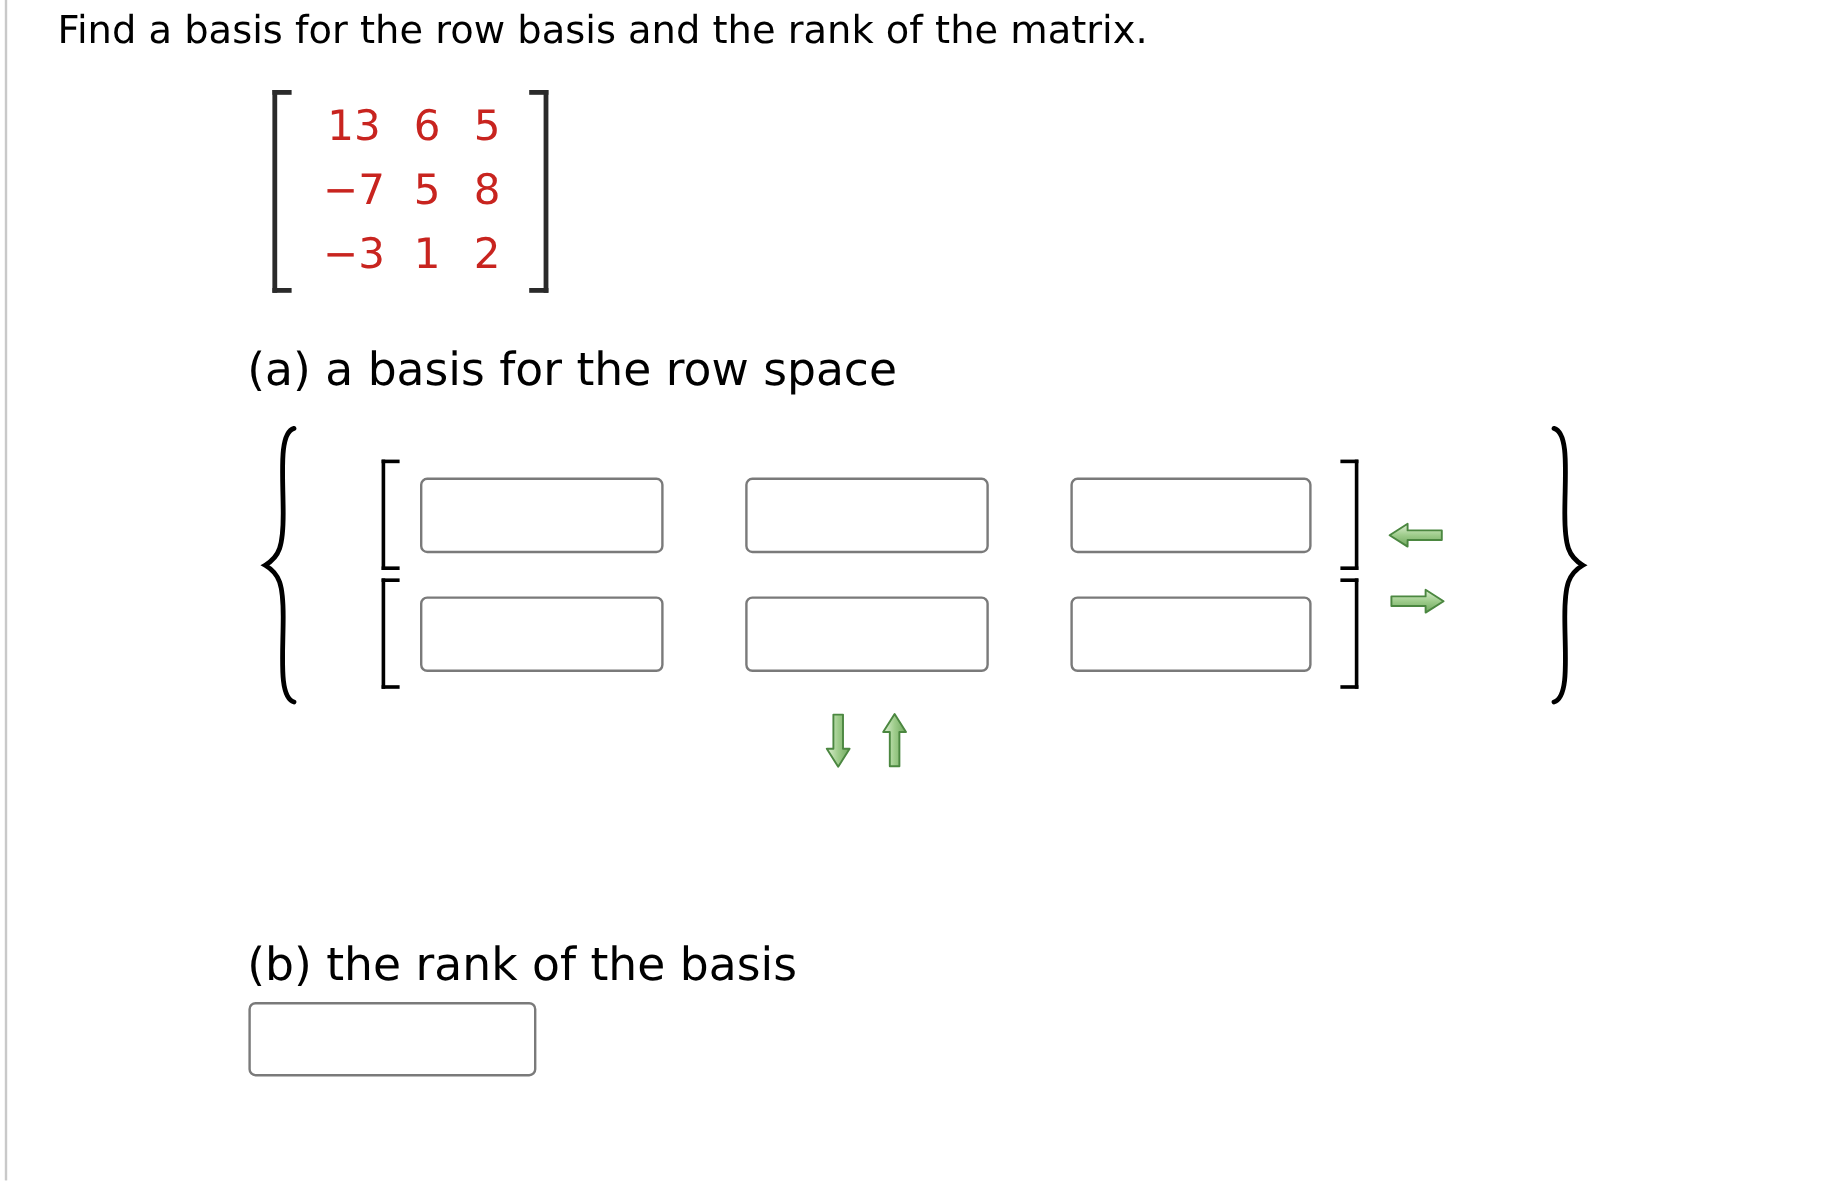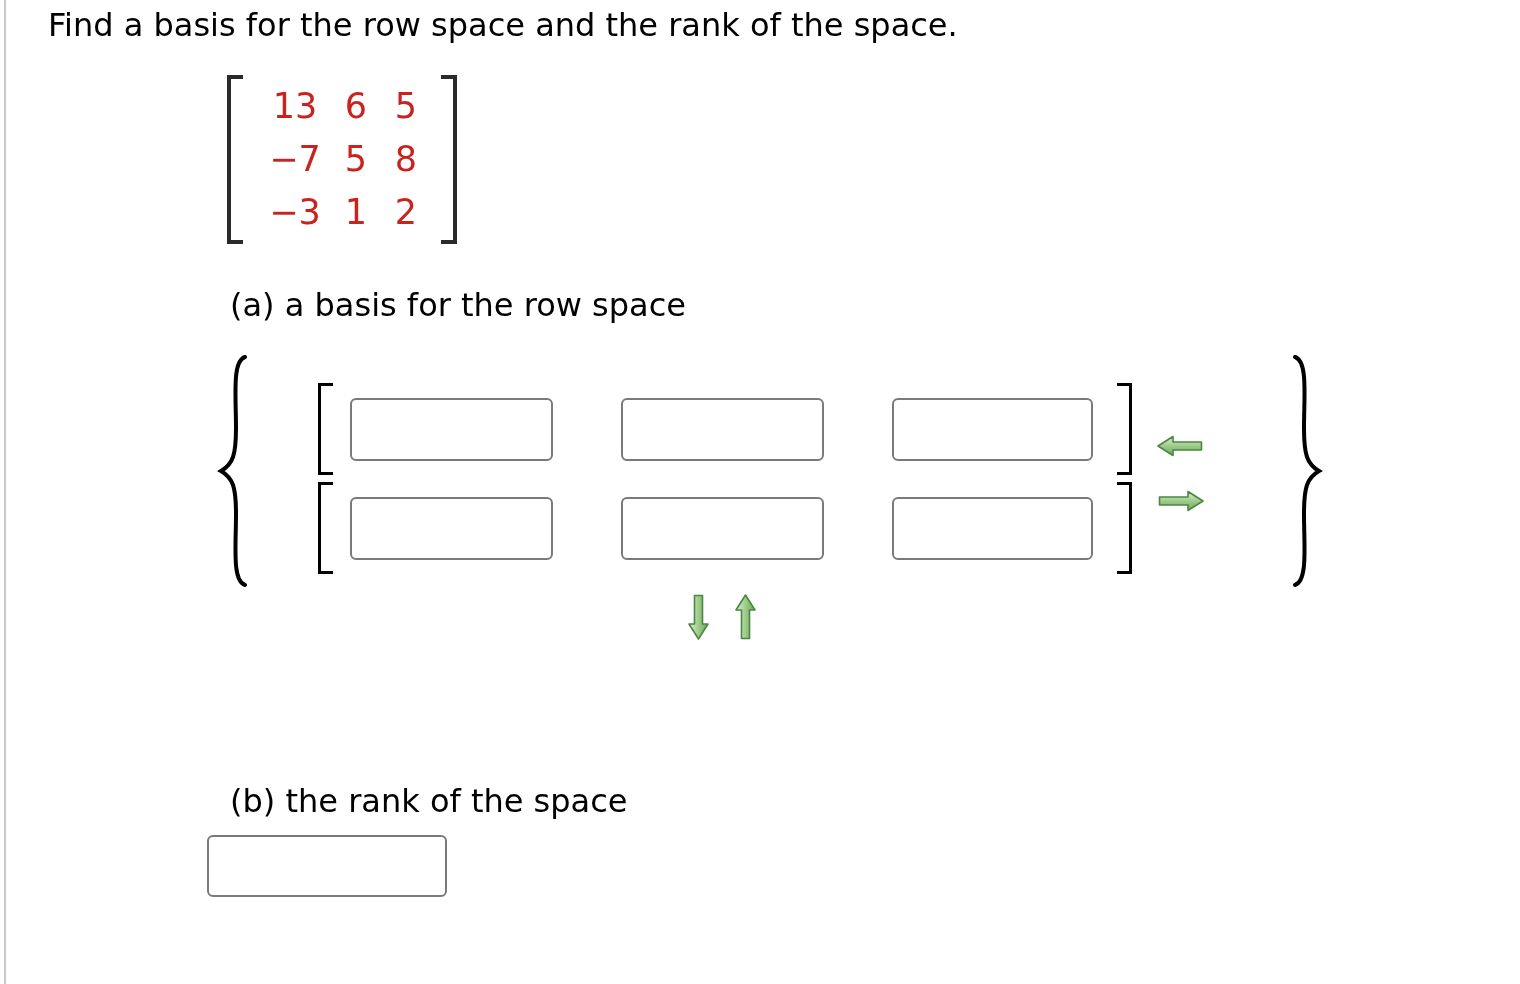--- a/index.html
+++ b/index.html
@@ -33,21 +33,21 @@
     column-gap: 16px;
     padding: 5px 18px 5px 24px;
     align-items: center;
   }
   .mcell {
     font-size: 35px; text-align: center; line-height: 1;
     color: var(--matrix-red, #c8241f);
   }
 
   .section-label {
-    position: absolute; font-size: 32px; color: #000; white-space: nowrap; margin-left: 24px;
+    position: absolute; font-size: 38px; color: #000; white-space: nowrap;
   }
   .label-a { left: 206px; top: 286px; }
   .label-b { left: 206px; top: 782px; }
 
   
   .answer-box {
     position: absolute;
     border: 2px solid #7a7a7a; border-radius: 6px;
     background: #fff; outline: none;
     font-family: "DejaVu Sans", "Liberation Sans", sans-serif;
@@ -79,21 +79,21 @@
   .arrow-down  { left: 686px;  top: 593px; cursor: pointer; }
   .arrow-up    { left: 733px;  top: 593px; cursor: pointer; }
 </style>
 </head>
 <body>
 
 <div class="page">
 
   <div class="page-edge"></div>
 
-  <div class="title">Find a basis for the row space and the rank of the space.</div>
+  <div class="title">Find a basis for the row basis and the rank of the matrix.</div>
 
   <div class="matrix">
     <div class="mbracket left"></div>
     <div class="mgrid">
       <span class="mcell">13</span>
       <span class="mcell">6</span>
       <span class="mcell">5</span>
       <span class="mcell">−7</span>
       <span class="mcell">5</span>
       <span class="mcell">8</span>
@@ -161,16 +161,16 @@
     <defs>
       <linearGradient id="gD" x1="0" y1="0" x2="1" y2="0">
         <stop offset="0" stop-color="#ddefd2"></stop>
           <stop offset="0.5" stop-color="#9ecc8b"></stop>
           <stop offset="1" stop-color="#6fa75e"></stop>
       </linearGradient>
     </defs>
     <path d="M12.5,2 L3,17 L8.5,17 L8.5,45.5 L16.5,45.5 L16.5,17 L22,17 Z" fill="url(#gD)" stroke="#4b8740" stroke-width="1.6" stroke-linejoin="round"></path>
   </svg>
 
-  <div class="section-label label-b">(b) the rank of the space</div>
+  <div class="section-label label-b">(b) the rank of the basis</div>
   <input class="answer-box rank-box" value="" style="">
 
 </div>
 
 </body></html>

